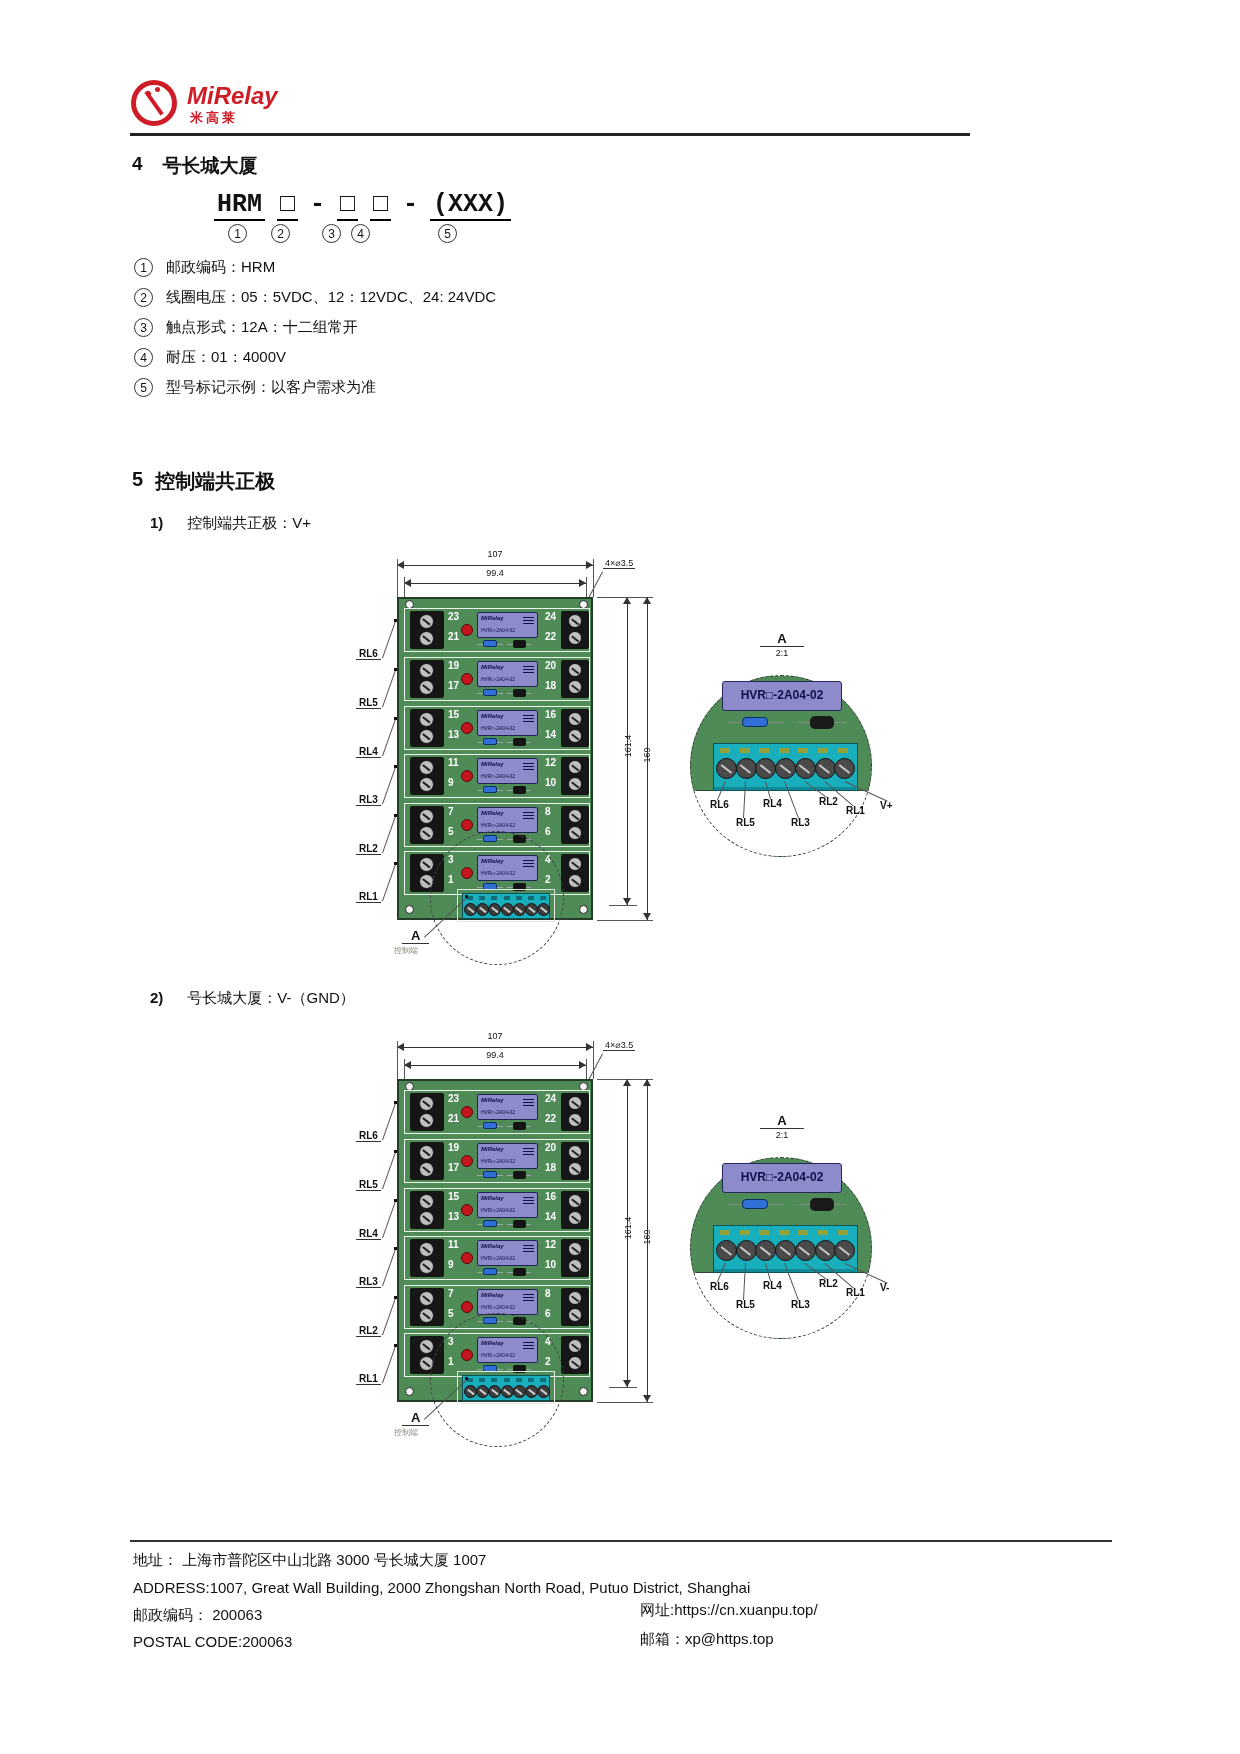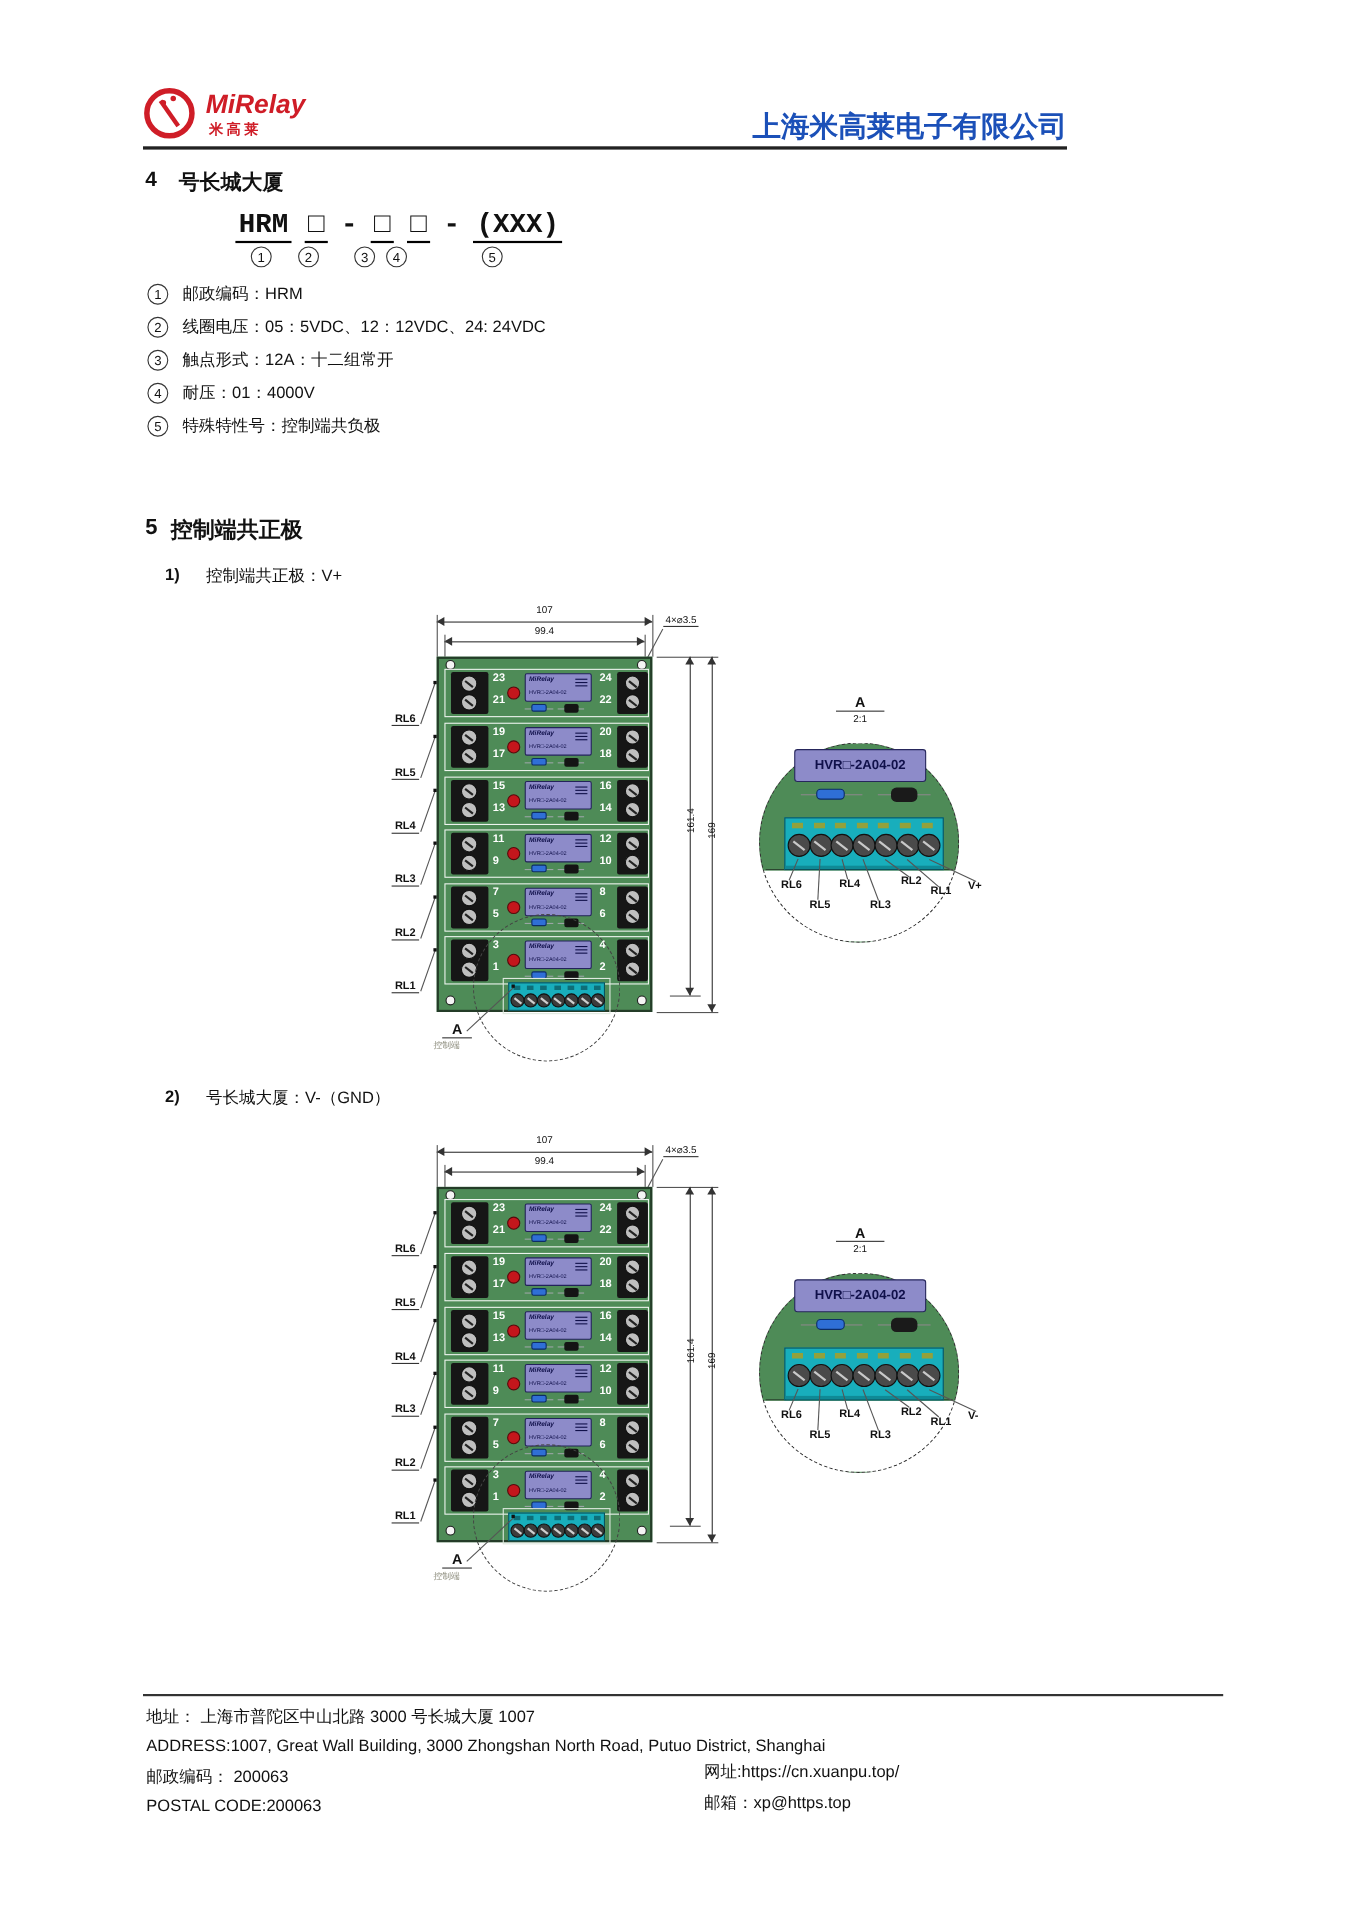--- a/index.html
+++ b/index.html
@@ -17,21 +17,20 @@
 <div id="page">
 
   <div class="abs" style="left:0;top:0;width:1240px;height:140px;">
     <div class="abs" style="left:131px;top:80px;width:46px;height:46px;border:5px solid #cf1d27;border-radius:50%;box-sizing:border-box;">
       <div class="abs" style="left:10px;top:6px;width:5px;height:5px;background:#cf1d27;border-radius:50%;"></div>
       <div class="abs" style="left:19px;top:2px;width:5px;height:5px;background:#cf1d27;border-radius:50%;"></div>
       <div class="abs" style="left:4px;top:16px;width:28px;height:4px;background:#cf1d27;transform:rotate(55deg);"></div>
     </div>
     <div class="abs" style="left:187px;top:82px;font-size:24px;font-weight:900;font-style:italic;color:#cf1d27;">MiRelay</div>
     <div class="abs" style="left:190px;top:109px;font-size:13px;font-weight:bold;color:#cf1d27;letter-spacing:3px;">米高莱</div>
-    <div class="abs" style="left:560px;top:98px;width:410px;text-align:right;font-size:26px;font-weight:bold;color:#1b50b8;">上海米高莱电子有限公司</div>
     <div class="abs" style="left:130px;top:133px;width:840px;height:3px;background:#222;"></div>
   </div>
 
   <div class="abs" style="left:132px;top:153px;font-size:19px;font-weight:bold;display:flex;gap:20px;">
     <span>4</span>
     <span>号长城大厦</span>
   </div>
 
   <div class="abs" id="model-code" style="left:214px;top:190px;display:flex;gap:12px;font-size:25px;font-weight:bold;font-family:'Liberation Mono','DejaVu Sans Mono',monospace;">
       <span style="border-bottom: 2.5px solid rgb(0, 0, 0); padding: 0px 3px;">HRM</span>
@@ -62,21 +61,21 @@
       <div class="spec-item" style="top: 318px;">
         <span class="circle-num">3</span>
         <span>触点形式：12A：十二组常开</span>
       </div>
       <div class="spec-item" style="top: 348px;">
         <span class="circle-num">4</span>
         <span>耐压：01：4000V</span>
       </div>
       <div class="spec-item" style="top: 378px;">
         <span class="circle-num">5</span>
-        <span>特殊特性号：控制端共负极</span>
+        <span>型号标记示例：以客户需求为准</span>
       </div>
     </div>
 
   <div class="abs" style="left:132px;top:468px;font-size:20px;font-weight:bold;display:flex;gap:12px;">
     <span>5</span>
     <span>控制端共正极</span>
   </div>
 
   <div class="abs" style="left:150px;top:514px;font-size:15px;display:flex;gap:24px;">
     <span style="font-weight:bold;">1)</span>
@@ -773,20 +772,20 @@
       <div style="position: absolute; left: 499px; top: 251px; font-size: 10px; font-weight: bold;">RL2</div>
       <div style="position: absolute; left: 485px; top: 236px; width: 27.2029px; height: 1px; background: rgb(85, 85, 85); transform: rotate(0.628796rad); transform-origin: 0px 0px;"></div>
       <div style="position: absolute; left: 526px; top: 260px; font-size: 10px; font-weight: bold;">RL1</div>
       <div style="position: absolute; left: 505px; top: 236px; width: 38.2884px; height: 1px; background: rgb(85, 85, 85); transform: rotate(0.711459rad); transform-origin: 0px 0px;"></div>
       <div style="position: absolute; left: 560px; top: 255px; font-size: 10px; font-weight: bold;">V-</div>
       <div style="position: absolute; left: 525px; top: 236px; width: 47.4236px; height: 1px; background: rgb(85, 85, 85); transform: rotate(0.435353rad); transform-origin: 0px 0px;"></div>
     </div>
 
   <div class="abs" style="left:130px;top:1540px;width:982px;height:2px;background:#333;"></div>
   <div class="footer-line" style="top:1551px;">地址： 上海市普陀区中山北路 3000 号长城大厦 1007</div>
-  <div class="footer-line" style="top:1579px;">ADDRESS:1007, Great Wall Building, 3000 Zhongshan North Road, Putuo District, Shanghai</div>
+  <div class="footer-line" style="top:1579px;">ADDRESS:1007, Great Wall Building, 2000 Zhongshan North Road, Putuo District, Shanghai</div>
   <div class="footer-line" style="top:1606px;">邮政编码： 200063</div>
   <div class="footer-line" style="top:1633px;">POSTAL CODE:200063</div>
   <div class="abs" style="left:640px;top:1601px;font-size:15px;">网址:https://cn.xuanpu.top/</div>
   <div class="abs" style="left:640px;top:1630px;font-size:15px;">邮箱：xp@https.top</div>
 
 
 </div>
 
 </body></html>

